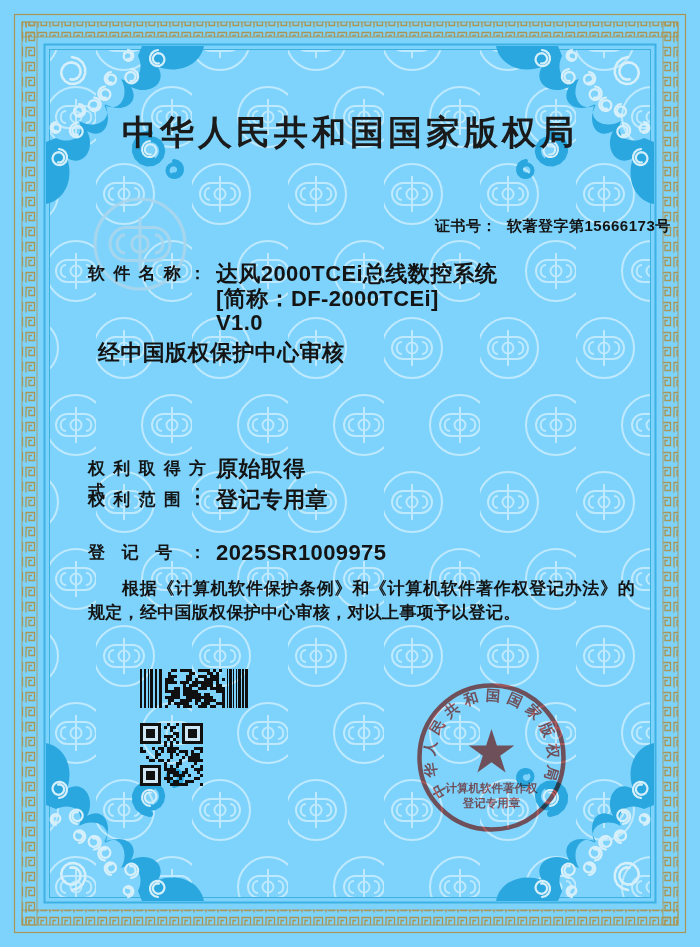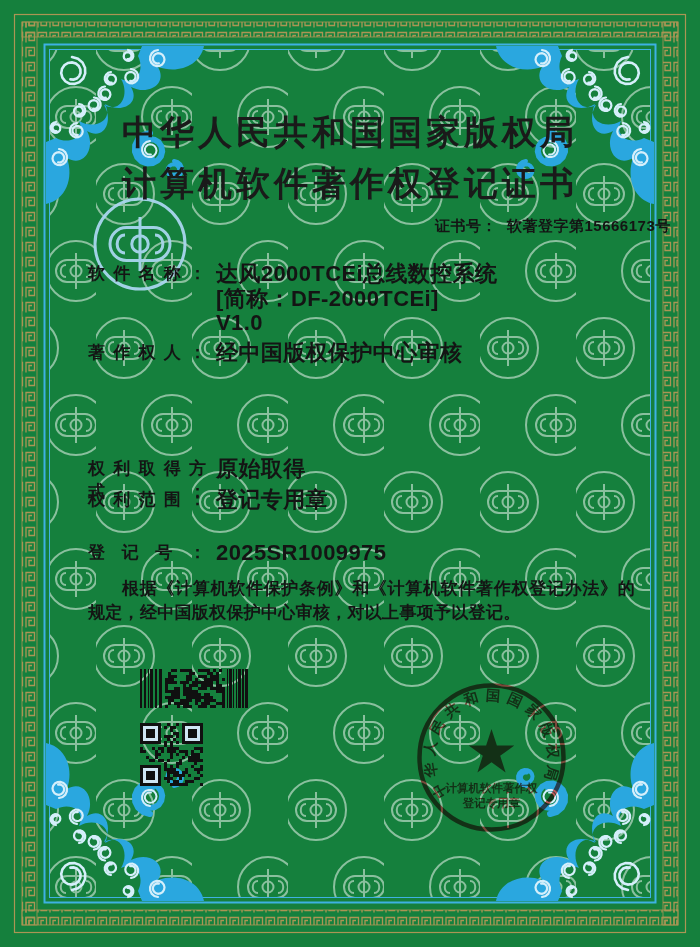--- a/index.html
+++ b/index.html
@@ -1,20 +1,20 @@
 <!DOCTYPE html>
 <html><head>
 <meta charset="utf-8">
 <style>
   html,body{margin:0;padding:0;background:#e8eef2;}
   .page{
     position:relative;
     width:700px;height:947px;
     margin:0 auto;
-    background:#15803d;
+    background:#7dd3fc;
     overflow:hidden;
     font-family:"Liberation Sans","DejaVu Sans",sans-serif;
     color:#141414;
   }
   .bg-svg{position:absolute;left:0;top:0;z-index:0;}
   .content{position:absolute;left:0;top:0;width:700px;height:947px;z-index:2;}
   .title{
     position:absolute;left:0;width:700px;text-align:center;
     font-family:"Liberation Serif","DejaVu Serif",serif;
     font-weight:bold;font-size:34px;letter-spacing:4px;color:#1a1a1a;
@@ -103,37 +103,35 @@
     </g>
 
   <use href="#flourishProto" transform="translate(46,46) scale(1,1)"></use>
       <use href="#flourishProto" transform="translate(654,46) scale(-1,1)"></use>
       <use href="#flourishProto" transform="translate(46,901) scale(1,-1)"></use>
       <use href="#flourishProto" transform="translate(654,901) scale(-1,-1)"></use>
     </svg>
 
   <div class="content">
     <div class="title title1">中华人民共和国国家版权局</div>
-    <div class="title title2">计算机软件著作权登记证书</div>
 
     <div class="cert-line">
       <span class="lbl">证书号：</span><span>软著登字第15666173号</span>
     </div>
 
     <div class="field" style="top:262px">
       <span class="flabel">软件名称：</span>
       <span class="fvalue">
         <div>达风2000TCEi总线数控系统</div>
         <div>[简称：DF-2000TCEi]</div>
         <div>V1.0</div>
       </span>
     </div>
 
     <div class="field" style="top:341px">
-      <span class="flabel">著作权人：</span>
       <span class="fvalue">
         <div>经中国版权保护中心审核</div>
       </span>
     </div>
 
     <div class="field" style="top:457px">
       <span class="flabel">权利取得方式：</span>
       <span class="fvalue">
         <div>原始取得</div>
       </span>

